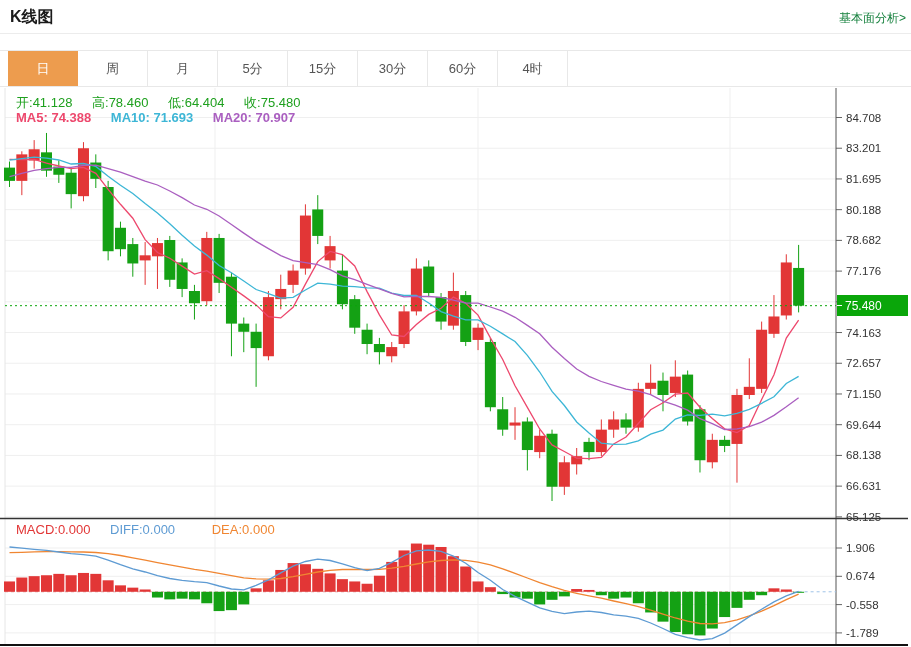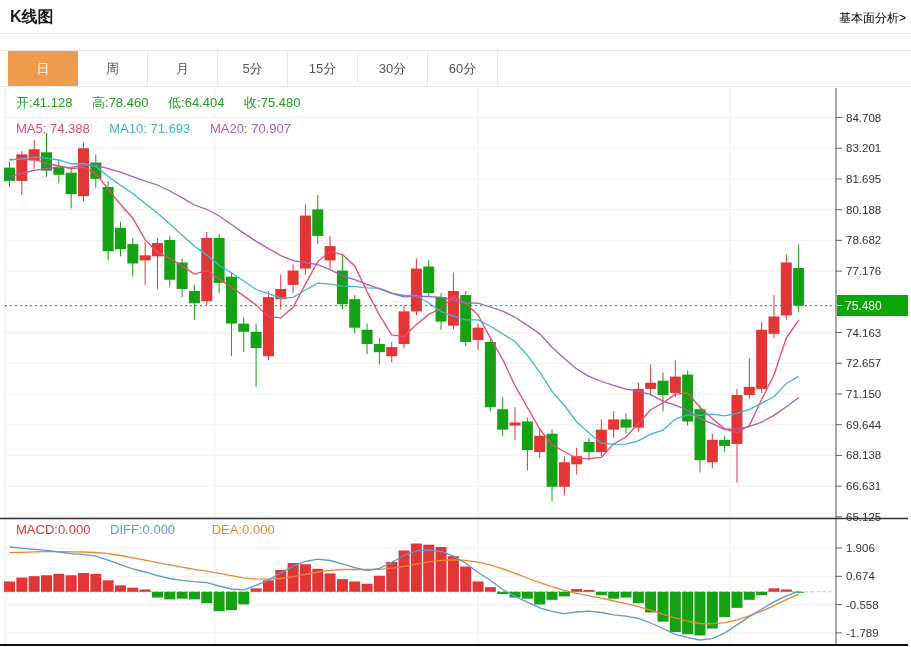--- a/index.html
+++ b/index.html
@@ -1,49 +1,50 @@
 <!DOCTYPE html>
 <html><head>
 <meta charset="utf-8">
 <style>
   html,body{margin:0;padding:0;background:#fff;}
   body{font-family:"Liberation Sans","DejaVu Sans",sans-serif;}
   .page{position:relative;width:911px;height:647px;background:#fff;overflow:hidden;}
   .page-title{position:absolute;left:10px;top:7px;font-size:16px;font-weight:bold;color:#1a1a1a;}
-  .fund-link{position:absolute;right:5px;top:10px;font-size:12px;color:#000000;cursor:pointer;text-align:right;}
+  .fund-link{position:absolute;right:5px;top:10px;font-size:12px;color:#15803d;cursor:pointer;text-align:right;}
   .title-divider{position:absolute;left:0;top:33px;width:911px;height:1px;background:#ececec;}
   .tabs{position:absolute;left:0;top:50px;width:911px;height:37px;border-top:1px solid #e8e8e8;border-bottom:1px solid #e8e8e8;display:flex;padding-left:8px;box-sizing:border-box;background:#fff;}
   .tab{width:70px;height:100%;display:flex;align-items:center;justify-content:center;font-size:13px;color:#555;border-right:1px solid #e8e8e8;cursor:pointer;background:#fff;box-sizing:border-box;}
   .tab:first-child{border-left:1px solid #e8e8e8;}
   .tab.active{color:#fff;border-color:transparent;}
   .chart-wrap{position:absolute;left:0;top:88px;width:911px;height:559px;}
   .legend{position:absolute;font-size:13px;pointer-events:none;white-space:nowrap;z-index:5;}
   .legend .grp{margin-right:16px;}
   .legend-ohlc{left:16px;top:94px;}
-  .legend-ma{left:16px;top:121px;}
+  .legend-ma{left:16px;top:110px;font-weight:bold;}
   .legend-macd{left:16px;top:522px;}
   .price-tag{position:absolute;left:837px;top:295px;width:71px;height:21px;color:#fff;font-size:12px;display:flex;align-items:center;z-index:6;}
   .price-tag .tick-dash{display:inline-block;width:5px;height:1px;background:#fff;margin-right:3px;}
 </style>
 </head>
 <body>
 
 <div class="page">
   <div class="page-title">K线图</div>
   <div class="fund-link">基本面分析&gt;</div>
   <div class="title-divider"></div>
 
   <div class="tabs" id="tabs">
       <div class="tab active" style="background: rgb(237, 156, 78);">日</div>
       <div class="tab">周</div>
       <div class="tab">月</div>
       <div class="tab">5分</div>
       <div class="tab">15分</div>
       <div class="tab">30分</div>
       <div class="tab">60分</div>
+      <div class="tab">4时</div>
     </div>
 
   <div class="chart-wrap">
     <svg id="chart-svg" width="911" height="559">
         <line x1="5" y1="29.5" x2="836" y2="29.5" stroke="#efefef" stroke-width="1"></line>
         <line x1="836" y1="29.5" x2="842" y2="29.5" stroke="#666" stroke-width="1"></line>
         <text x="846" y="33.5" font-size="11.5" fill="#333333">84.708</text>
         <line x1="5" y1="60.22" x2="836" y2="60.22" stroke="#efefef" stroke-width="1"></line>
         <line x1="836" y1="60.22" x2="842" y2="60.22" stroke="#666" stroke-width="1"></line>
         <text x="846" y="64.22" font-size="11.5" fill="#333333">83.201</text>

